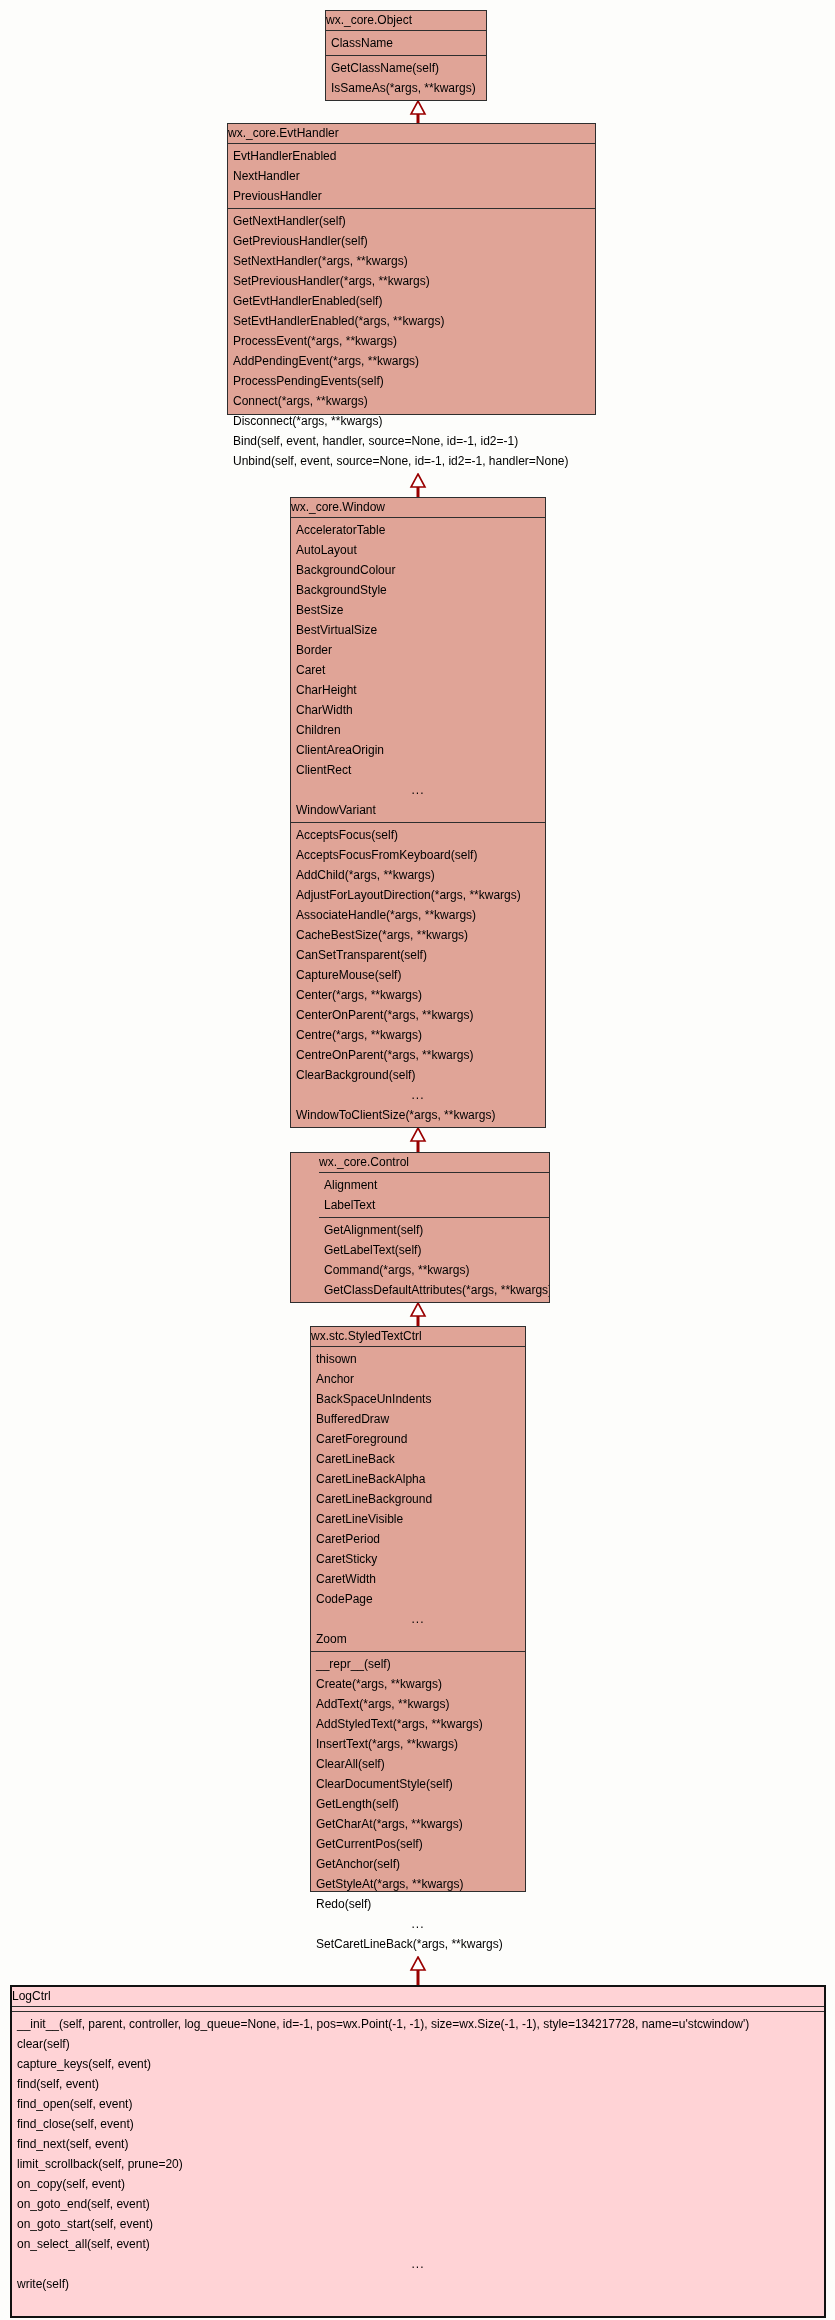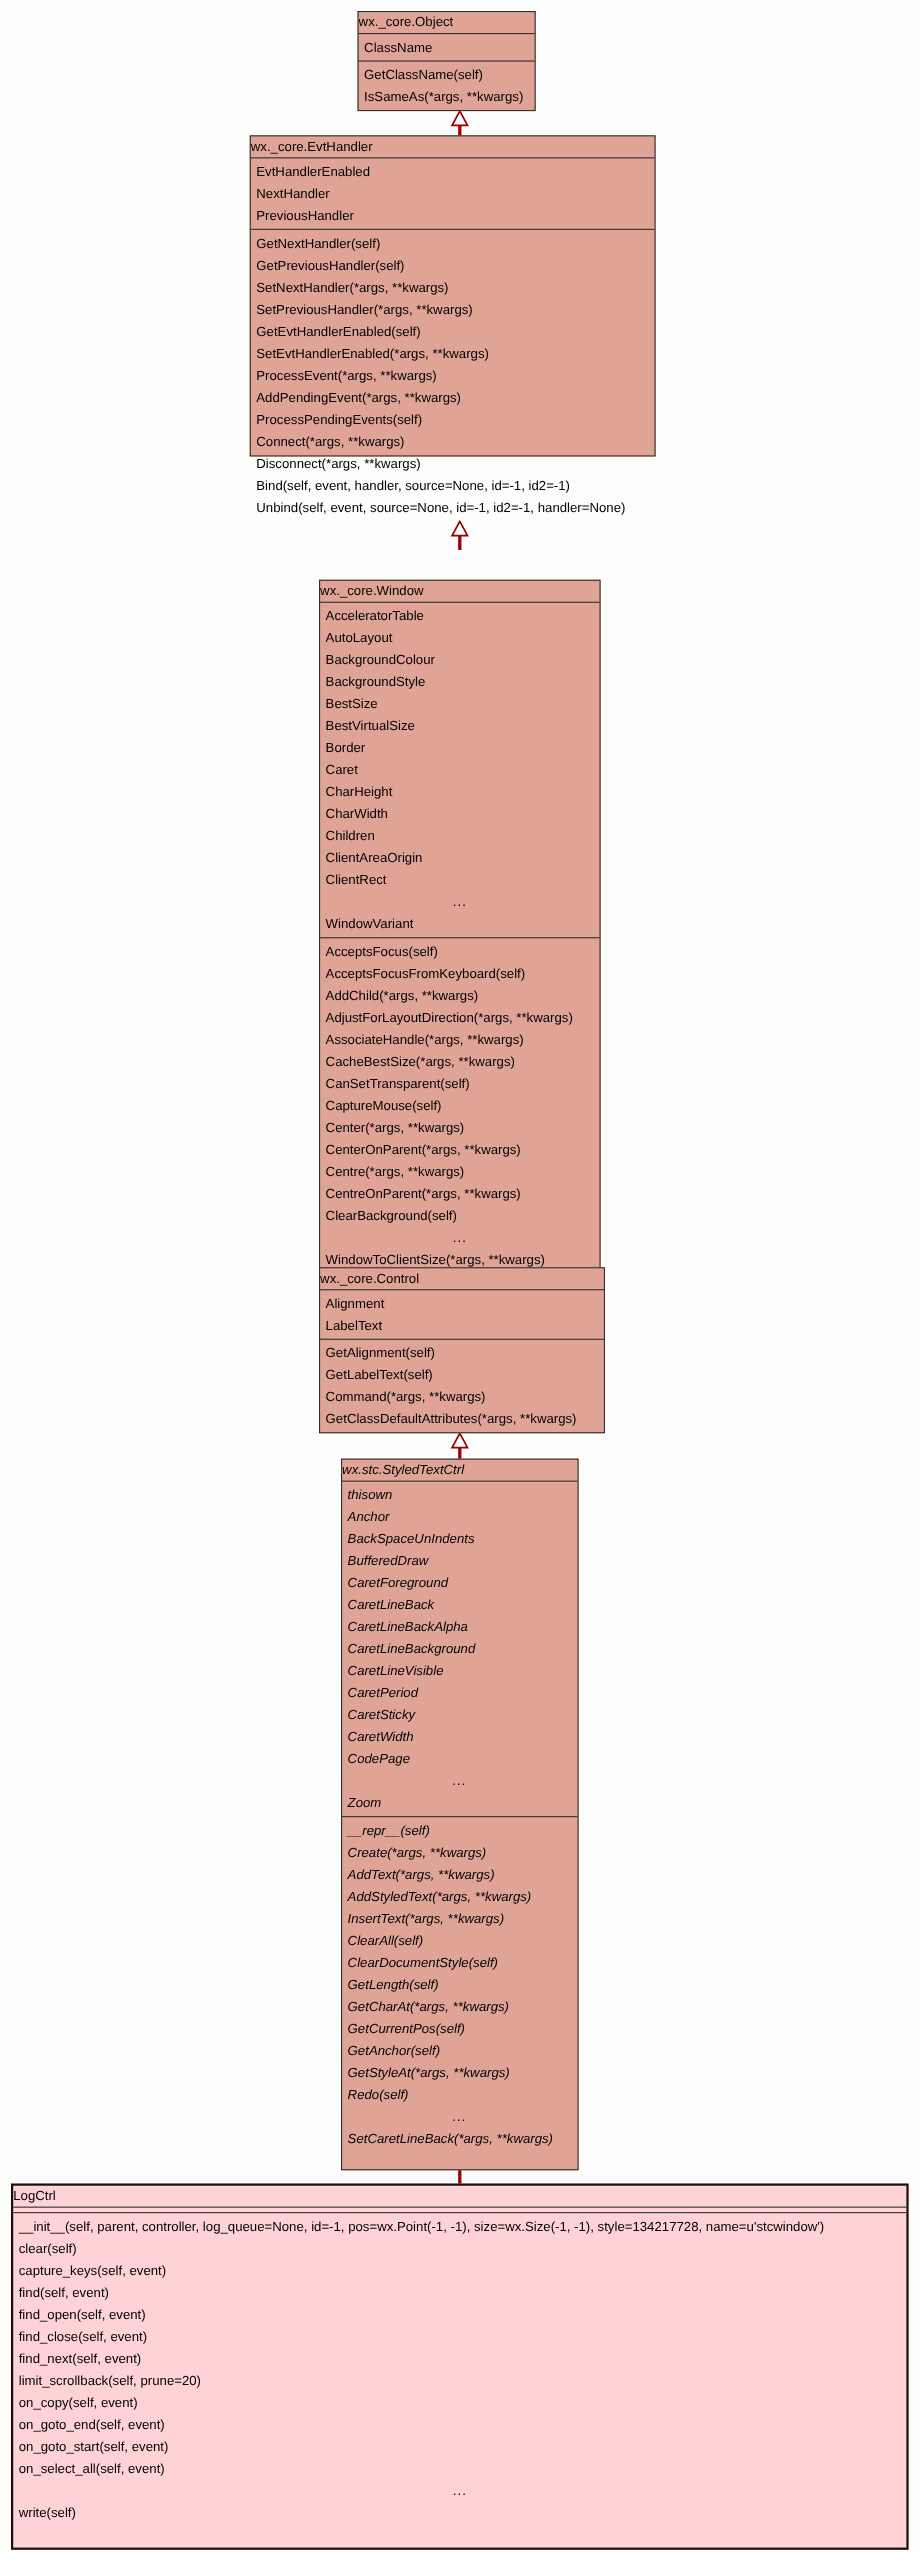--- a/index.html
+++ b/index.html
@@ -88,21 +88,21 @@
       </div>
   </div>
 
   <div class="arrow" style="left:409px;top:473px;">
     <svg width="18" height="27">
       <line class="stem" x1="9" y1="13" x2="9" y2="27"></line>
       <polygon class="tri" points="9,1 16,14 2,14"></polygon>
     </svg>
   </div>
 
-  <div class="classbox" style="left: 290px; top: 497px; width: 256px; height: 631px; background-color: rgb(224, 164, 151); margin-top: 30px;">
+  <div class="classbox" style="left: 290px; top: 497px; width: 256px; height: 631px; background-color: rgb(224, 164, 151);">
     <div class="cb-title">wx._core.Window</div>
     <div class="cb-attrs">
         <div class="row">AcceleratorTable</div>
         <div class="row">AutoLayout</div>
         <div class="row">BackgroundColour</div>
         <div class="row">BackgroundStyle</div>
         <div class="row">BestSize</div>
         <div class="row">BestVirtualSize</div>
         <div class="row">Border</div>
         <div class="row">Caret</div>
@@ -133,42 +133,42 @@
       </div>
   </div>
 
   <div class="arrow" style="left:409px;top:1127px;">
     <svg width="18" height="28">
       <line class="stem" x1="9" y1="13" x2="9" y2="28"></line>
       <polygon class="tri" points="9,1 16,14 2,14"></polygon>
     </svg>
   </div>
 
-  <div class="classbox" style="left: 290px; top: 1152px; width: 260px; height: 151px; background-color: rgb(224, 164, 151);">
+  <div class="classbox" style="left: 290px; top: 1152px; width: 260px; height: 151px; background-color: rgb(224, 164, 151); padding-left: 28px;">
     <div class="cb-title">wx._core.Control</div>
     <div class="cb-attrs">
         <div class="row">Alignment</div>
         <div class="row">LabelText</div>
       </div>
     <div class="cb-methods">
         <div class="row">GetAlignment(self)</div>
         <div class="row">GetLabelText(self)</div>
         <div class="row">Command(*args, **kwargs)</div>
         <div class="row">GetClassDefaultAttributes(*args, **kwargs)</div>
       </div>
   </div>
 
   <div class="arrow" style="left:409px;top:1302px;">
     <svg width="18" height="27">
       <line class="stem" x1="9" y1="13" x2="9" y2="27"></line>
       <polygon class="tri" points="9,1 16,14 2,14"></polygon>
     </svg>
   </div>
 
-  <div class="classbox" style="left: 310px; top: 1326px; width: 216px; height: 647px; background-color: rgb(224, 164, 151); font-style: italic;">
+  <div class="classbox" style="left: 310px; top: 1326px; width: 216px; height: 566px; background-color: rgb(224, 164, 151);">
     <div class="cb-title">wx.stc.StyledTextCtrl</div>
     <div class="cb-attrs">
         <div class="row">thisown</div>
         <div class="row">Anchor</div>
         <div class="row">BackSpaceUnIndents</div>
         <div class="row">BufferedDraw</div>
         <div class="row">CaretForeground</div>
         <div class="row">CaretLineBack</div>
         <div class="row">CaretLineBackAlpha</div>
         <div class="row">CaretLineBackground</div>

